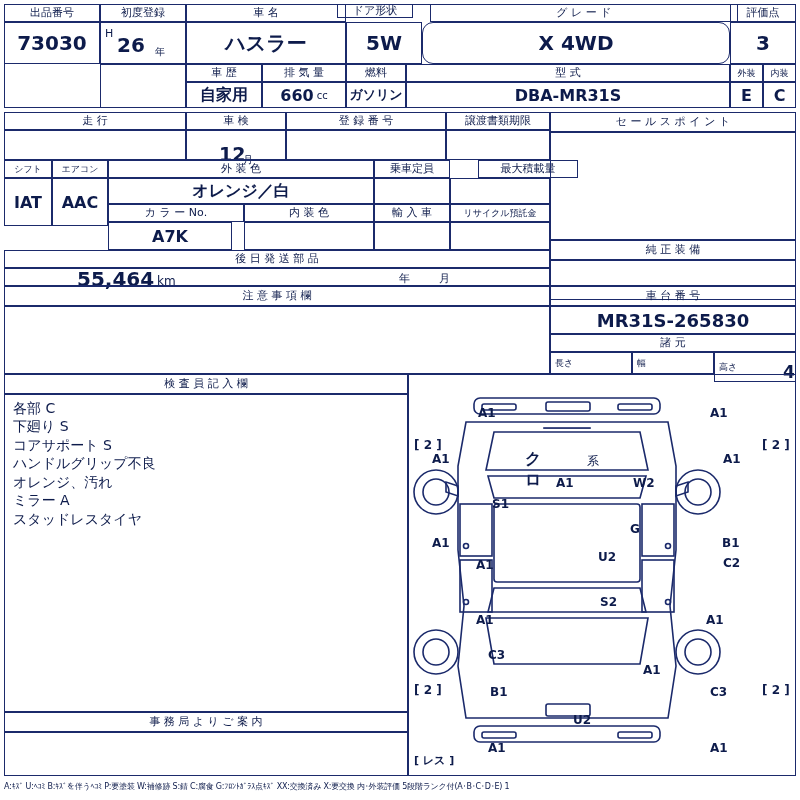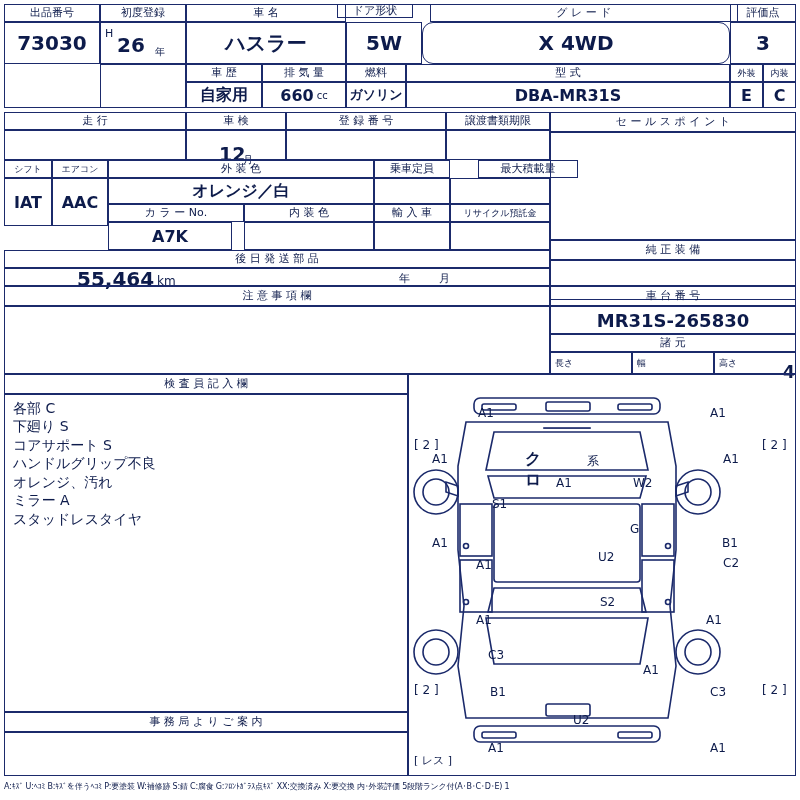--- a/index.html
+++ b/index.html
@@ -14,21 +14,21 @@
   .bx{position:absolute;box-sizing:border-box;border:1px solid #1b2a6b;}
   .lbl{font-size:11px;text-align:center;line-height:1.1;}
   .ctr{display:flex;align-items:center;justify-content:center;}
   .tiny{font-size:9px;}
   .u{font-size:10px;font-weight:normal;}
   .big{font-size:20px;font-weight:bold;}
   .mid{font-size:16px;font-weight:bold;}
   .ol{list-style:none;margin:0;padding:0;}
   .insp li{font-size:14px;line-height:1.32;padding-left:4px;}
   .legend{position:absolute;left:4px;top:781px;width:792px;font-size:8px;letter-spacing:-0.2px;}
-  .dcell{position:absolute;font-size:12px;font-weight:normal;}
+  .dcell{position:absolute;font-size:12px;font-weight:bold;}
   svg{display:block;}
 </style>
 </head>
 <body>
 
 <div id="sheet">
 
   <div class="bx" style="left:4px;top:4px;width:792px;height:104px;"></div>
 
   <div class="bx ctr lbl" style="left:4px;top:4px;width:96px;height:18px;">出品番号</div>
@@ -169,21 +169,21 @@
   <div class="bx" style="left:550px;top:286px;width:246px;height:14px;"></div>
 
   <div class="bx ctr lbl" style="left:550px;top:286px;width:246px;height:20px;">車 台 番 号</div>
   <div class="bx ctr" style="left:550px;top:306px;width:246px;height:28px;">
     <span style="font-size:18px;font-weight:bold;">MR31S-265830</span>
   </div>
 
   <div class="bx ctr lbl" style="left:550px;top:334px;width:246px;height:18px;">諸 元</div>
   <div class="bx ctr tiny" style="left:550px;top:352px;width:82px;height:22px;justify-content:flex-start;padding-left:4px;">長さ</div>
   <div class="bx ctr tiny" style="left:632px;top:352px;width:82px;height:22px;justify-content:flex-start;padding-left:4px;">幅</div>
-  <div class="bx ctr tiny" style="left:714px;top:352px;width:82px;height:22px;justify-content:flex-start;padding-left:4px;">高さ</div>
+  <div class="bx ctr tiny" style="left:714px;top:352px;width:82px;height:30px;justify-content:flex-start;padding-left:4px;">高さ</div>
 
   <div class="bx ctr lbl" style="left:4px;top:374px;width:404px;height:20px;">検 査 員 記 入 欄</div>
   <div class="bx" style="left:4px;top:394px;width:404px;height:318px;padding:4px 0 0 4px;">
     <ul class="ol insp" id="insp-list">
         <li>各部 C</li>
         <li>下廻り S</li>
         <li>コアサポート S</li>
         <li>ハンドルグリップ不良</li>
         <li>オレンジ、汚れ</li>
         <li>ミラー A</li>

